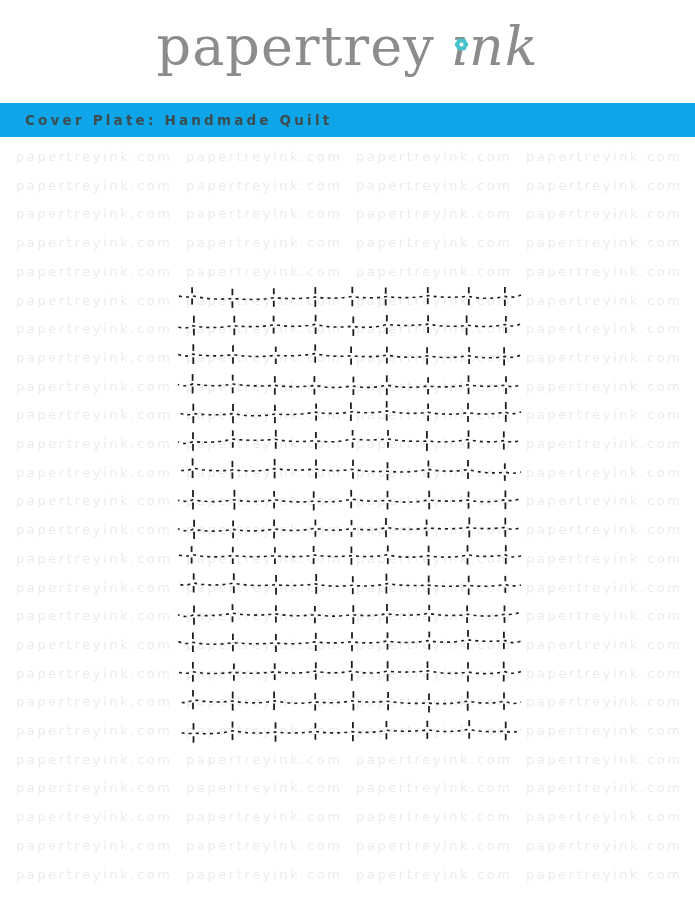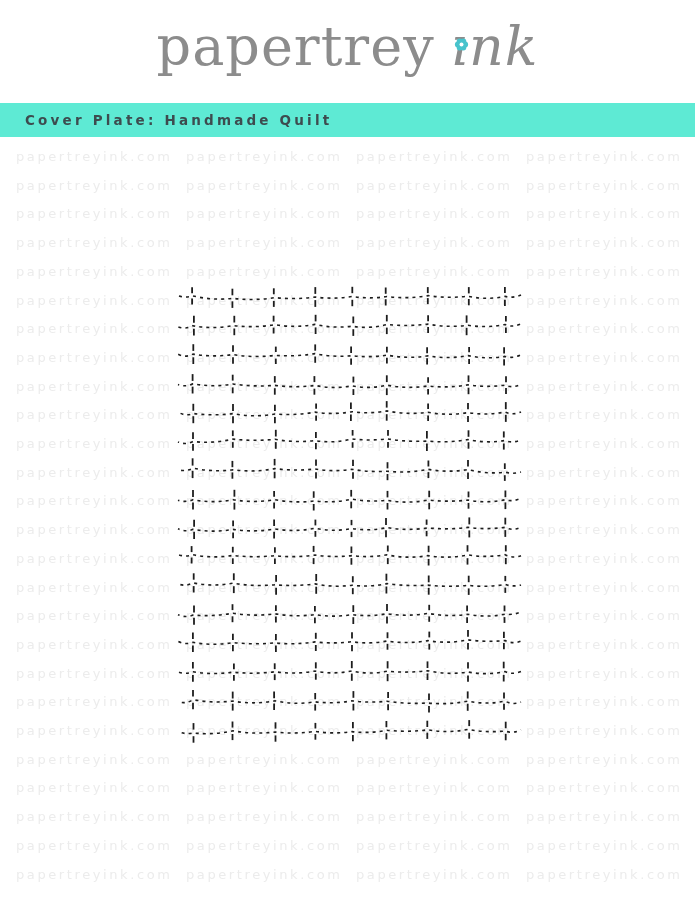--- a/index.html
+++ b/index.html
@@ -54,21 +54,21 @@
               <circle cx="3.60" cy="0.00" r="3" fill="#47c3cc"></circle>
               <circle cx="1.80" cy="3.12" r="3" fill="#47c3cc"></circle>
               <circle cx="-1.80" cy="3.12" r="3" fill="#47c3cc"></circle>
               <circle cx="-3.60" cy="0.00" r="3" fill="#47c3cc"></circle>
               <circle cx="-1.80" cy="-3.12" r="3" fill="#47c3cc"></circle>
               <circle cx="1.80" cy="-3.12" r="3" fill="#47c3cc"></circle>
               <circle cx="0" cy="0" r="2" fill="#ffffff"></circle>
             </svg></span></span><span>nk</span></span>
   </div>
 
-  <div class="banner" style="background: #5eead4;">
+  <div class="banner" style="background: #0ea5e9;">
     <span class="banner-text" style="color: rgb(61, 76, 79);">Cover Plate: Handmade Quilt</span>
   </div>
 
   <div class="watermarks" id="watermarks">
       <span class="wm" style="left:16px;top:150.0px;color:#ececec">papertreyink.com</span>
       <span class="wm" style="left:186px;top:150.0px;color:#ececec">papertreyink.com</span>
       <span class="wm" style="left:356px;top:150.0px;color:#ececec">papertreyink.com</span>
       <span class="wm" style="left:526px;top:150.0px;color:#ececec">papertreyink.com</span>
       <span class="wm" style="left:16px;top:178.7px;color:#ececec">papertreyink.com</span>
       <span class="wm" style="left:186px;top:178.7px;color:#ececec">papertreyink.com</span>

